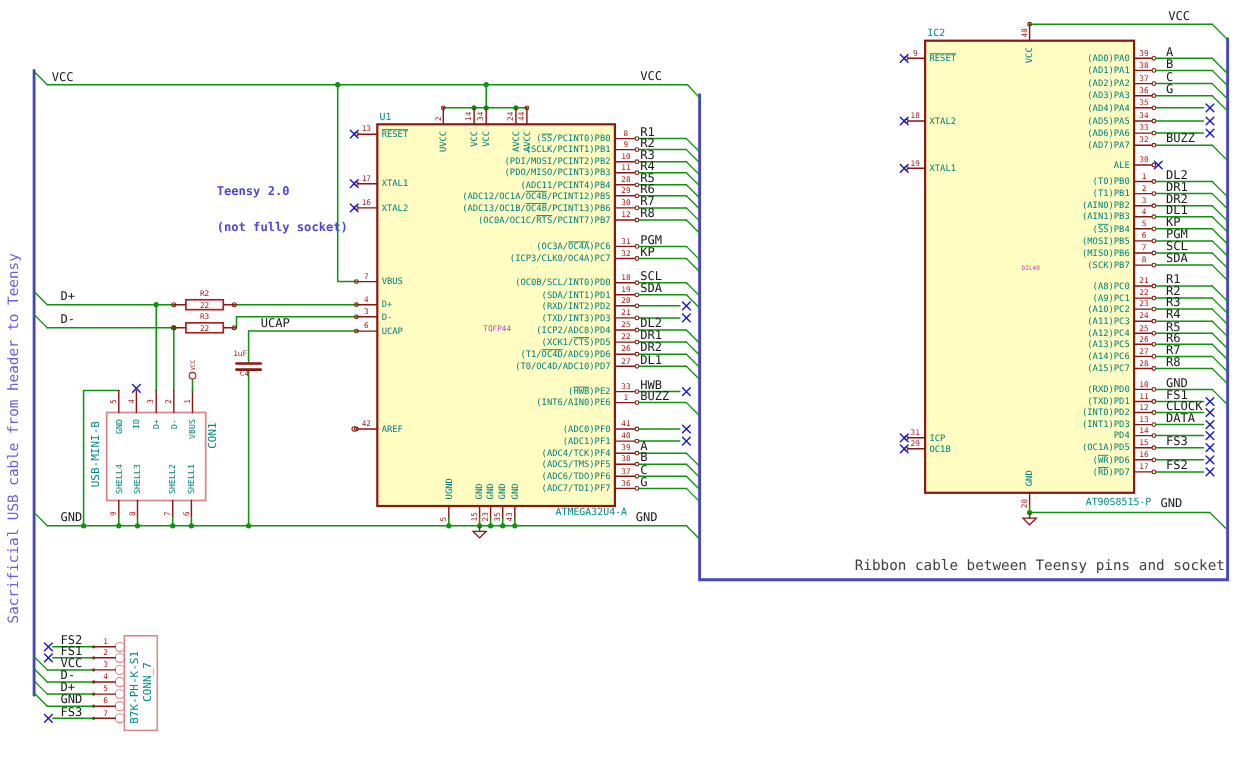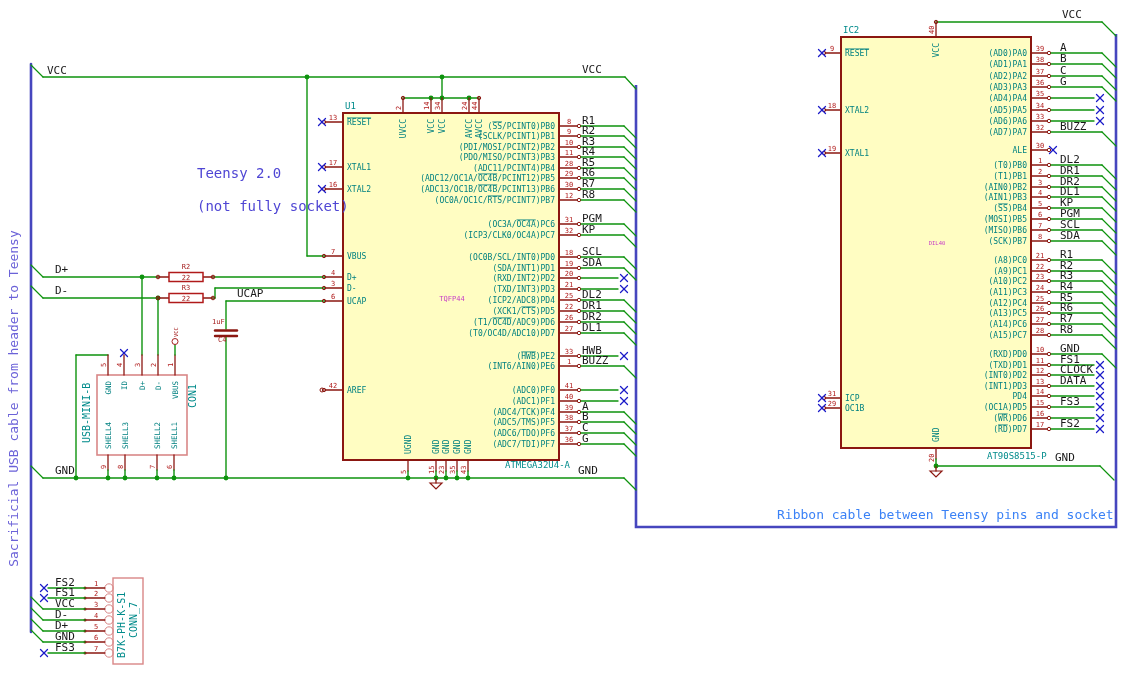--- a/index.html
+++ b/index.html
@@ -1,21 +1,21 @@
 <!DOCTYPE html>
 <html><head>
 <meta charset="utf-8">
 <style>
   html,body{margin:0;padding:0;background:#ffffff;}
   body{width:1131px;height:690px;position:relative;overflow:hidden;}
   svg{position:absolute;left:0;top:0;}
   text{font-family:"DejaVu Sans Mono","Liberation Mono",monospace;}
   .note{position:absolute;font-family:"DejaVu Sans Mono","Liberation Mono",monospace;white-space:pre;}
-  .note-teensy{left:197px;top:146px;font-size:14px;line-height:11px;color:#4f46d4;}
-  .note-ribbon{left:777px;top:507px;font-size:13px;color:#3b82f6;}
+  .note-teensy{left:197px;top:146px;font-size:11px;line-height:11px;color:#4f46d4;font-weight:bold;}
+  .note-ribbon{left:777px;top:507px;font-size:13px;color:#404040;}
   .note-usb{left:-177px;top:391px;width:380px;font-size:13px;color:#6b62d8;
             transform:rotate(-90deg);text-align:center;}
 </style>
 </head>
 <body>
 
 <div style="position:absolute;left:0;top:0;width:1131px;height:690px;">
   <svg id="schem" width="1131" height="690" viewBox="0 0 1131 690">
       <g>
         <line x1="31" y1="64" x2="31" y2="632" stroke="#4646be" stroke-width="2.6" stroke-linecap="round"></line>

